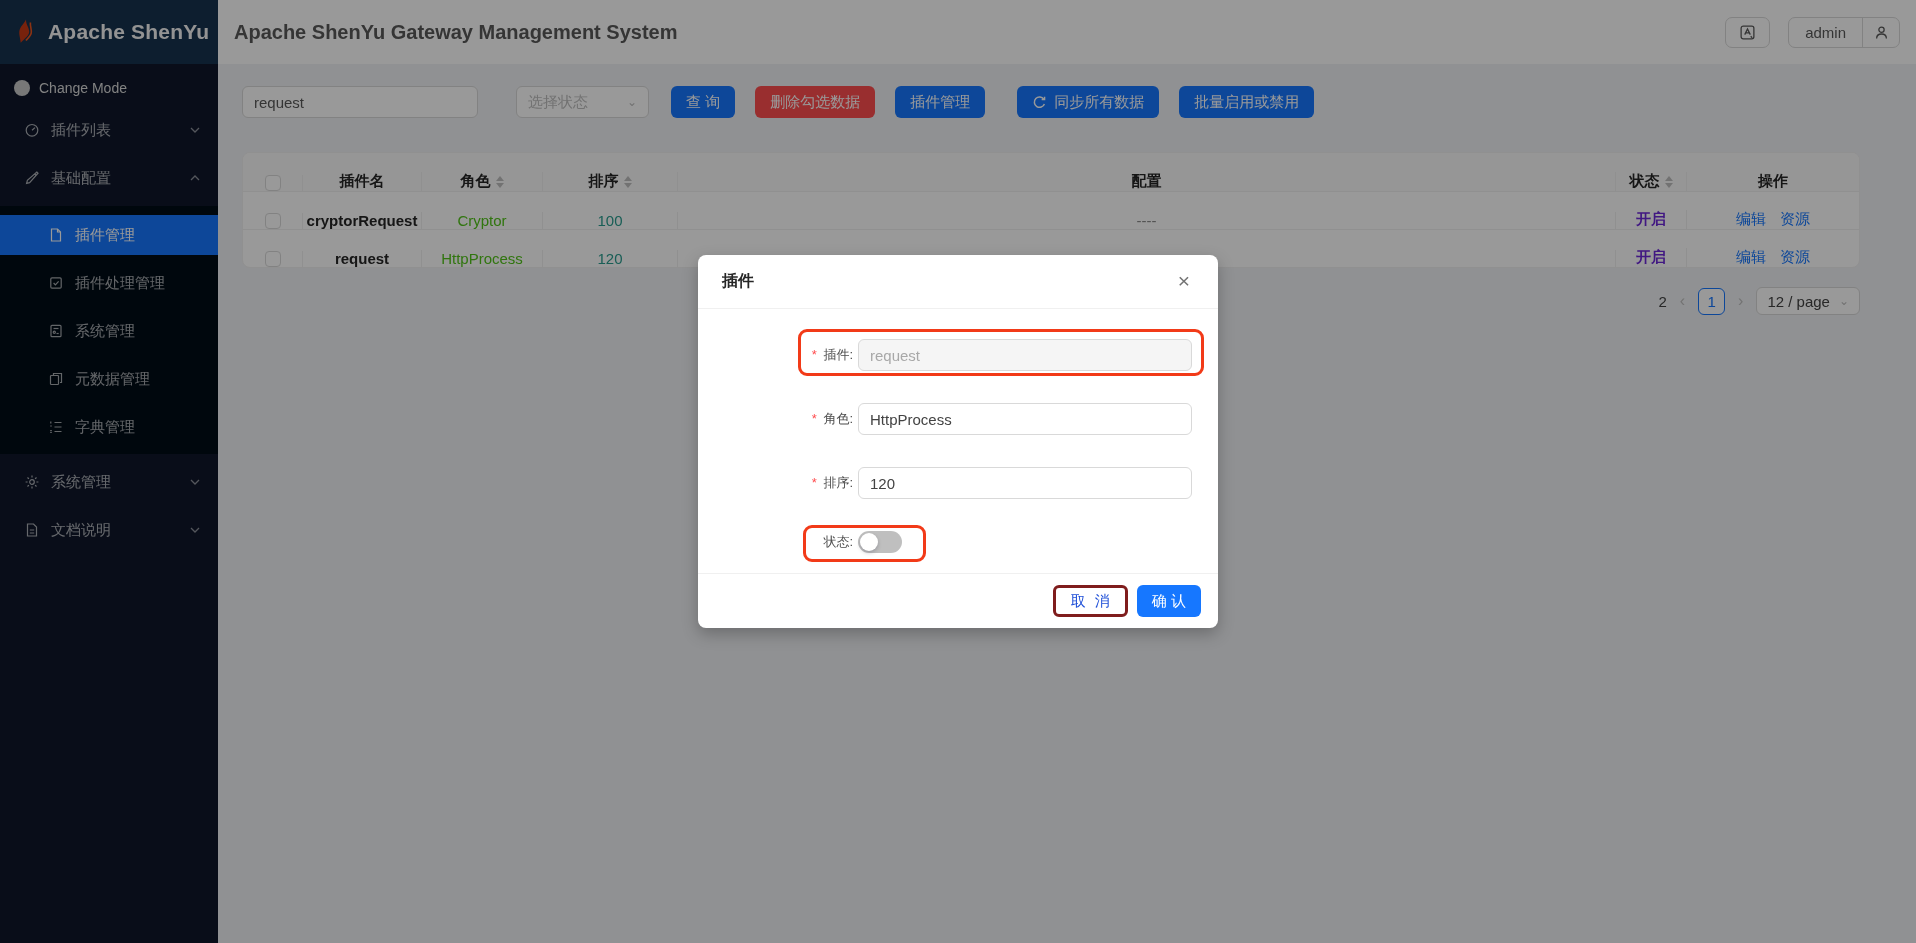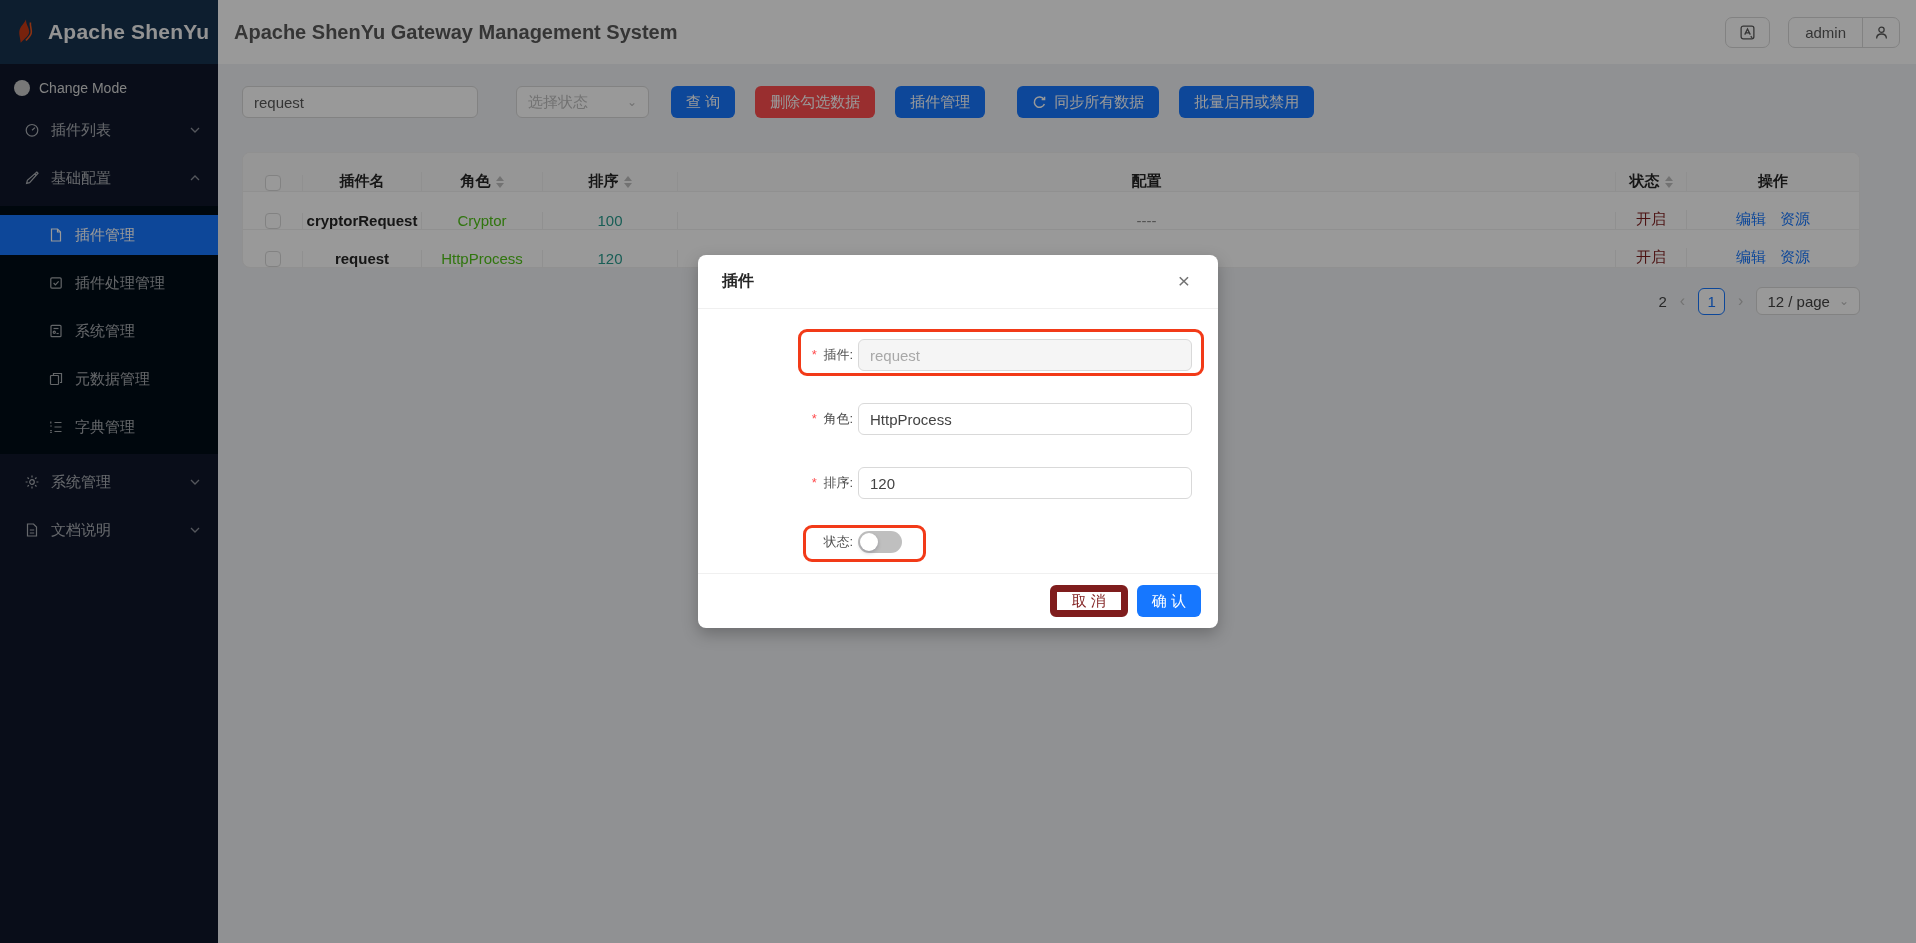--- a/index.html
+++ b/index.html
@@ -44,41 +44,41 @@
   .inp { height:32px; border:1px solid #d9d9d9; border-radius:6px; background:#fff; font-size:15px;
          color:#595959; padding:0 11px; font-family:"Liberation Sans",sans-serif; }
   .search-inp { width:236px; margin-right:38px; }
   .sel { width:133px; height:32px; border:1px solid #d9d9d9; border-radius:6px; background:#fff;
          display:flex; align-items:center; padding:0 11px; color:#bfbfbf; cursor:pointer; margin-right:22px; }
   .sel .arrow { margin-left:auto; color:#bfbfbf; font-size:12px; }
   .btn { height:32px; border:none; border-radius:6px; padding:0 15px; font-size:15px; cursor:pointer;
          display:inline-flex; align-items:center; gap:7px; font-family:"Liberation Sans",sans-serif; }
   .btn-primary { background:#1677ff; color:#fff; }
   .btn-danger  { background:#ff4d4f; color:#fff; }
-  .btn-default { background:#fff; color:#7f1d1d; border:7px solid #7f1d1d; }
+  .btn-default { background:#fff; color:#1d4ed8; border:3px solid #7f1d1d;font-family:Liberation Mono, monospace; }
   .tb-gap { margin-right:20px; }
   .tb-gap-lg { margin-right:32px; }
 
   
   .tbl { margin-top:34px; background:#fff; border:1px solid #f0f0f0; border-radius:8px; overflow:hidden; }
   .tr { display:flex; align-items:flex-end; height:38px; }
   .tr + .tr { border-top:1px solid #f0f0f0; }
   .tr.head { background:#fafafa; font-weight:bold; color:#262626; }
   .td { display:flex; align-items:center; justify-content:center; border-right:1px solid #f0f0f0; gap:5px; }
   .td:last-child { border-right:none; }
   .c0{width:60px}.c1{width:119px}.c2{width:121px}.c3{width:135px}.c4{flex:1}.c5{width:71px}.c6{width:172px}
   .cb { width:16px; height:16px; border:1px solid #d9d9d9; border-radius:4px; background:#fff; cursor:pointer; }
   .sorter { display:flex; flex-direction:column; gap:2px; }
   .car-up { width:0;height:0;border-left:4px solid transparent;border-right:4px solid transparent;border-bottom:5px solid #bfbfbf; }
   .car-dn { width:0;height:0;border-left:4px solid transparent;border-right:4px solid transparent;border-top:5px solid #bfbfbf; }
   .cell-name { font-weight:bold; color:#262626; }
   .cell-role { color:#52c41a; }
   .cell-sort { color:#2a9d8f; }
   .cell-cfg  { color:#8c8c8c; }
-  .cell-status { color:#7f1d1d; font-weight:normal; }
+  .cell-status { color:#6d28d9; font-weight:bold; }
   .lnk { color:#1677ff; cursor:pointer; }
   .ops { display:flex; gap:14px; }
 
   
   .pager { display:flex; justify-content:flex-end; align-items:center; gap:13px; margin-top:19px; font-size:15px; }
   .pg-dis { color:#bfbfbf; font-size:16px; cursor:default; }
   .pg-cur { min-width:27px; height:27px; border:1px solid #1677ff; border-radius:6px; color:#1677ff;
             background:#fff; display:flex; align-items:center; justify-content:center; cursor:pointer; }
   .pg-size { height:28px; border:1px solid #d9d9d9; border-radius:6px; background:#fff; padding:0 10px;
              display:flex; align-items:center; gap:9px; color:#434343; cursor:pointer; }

